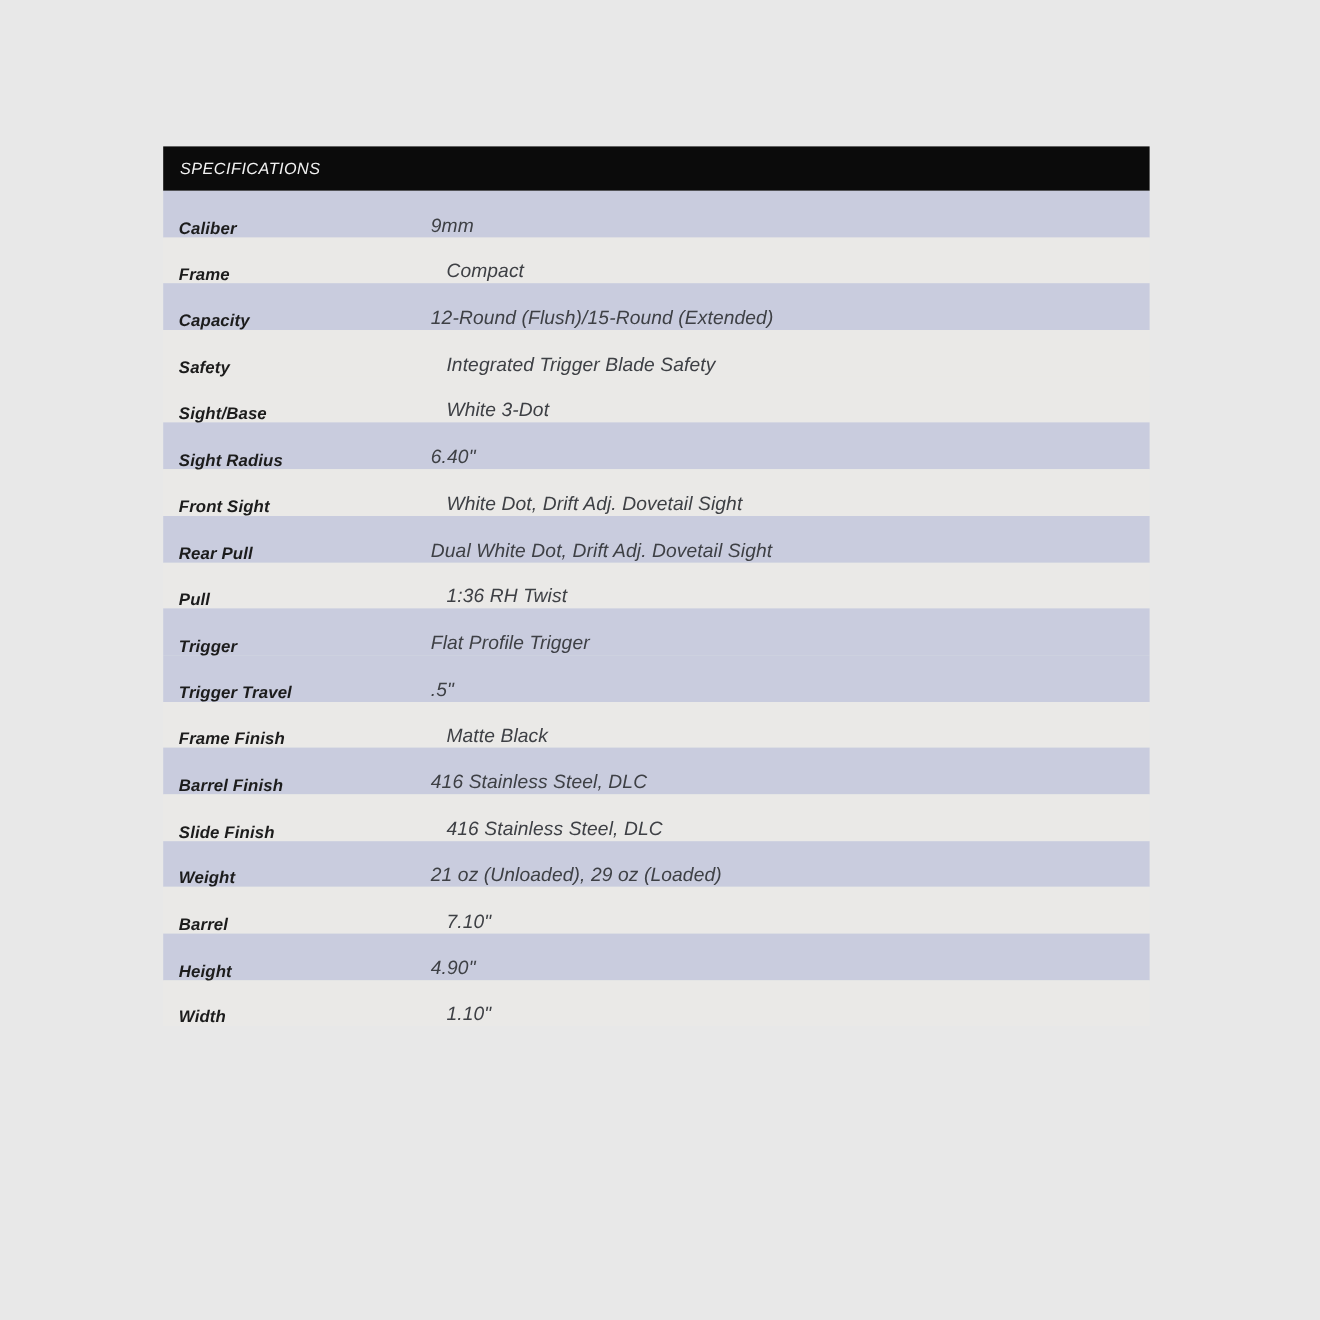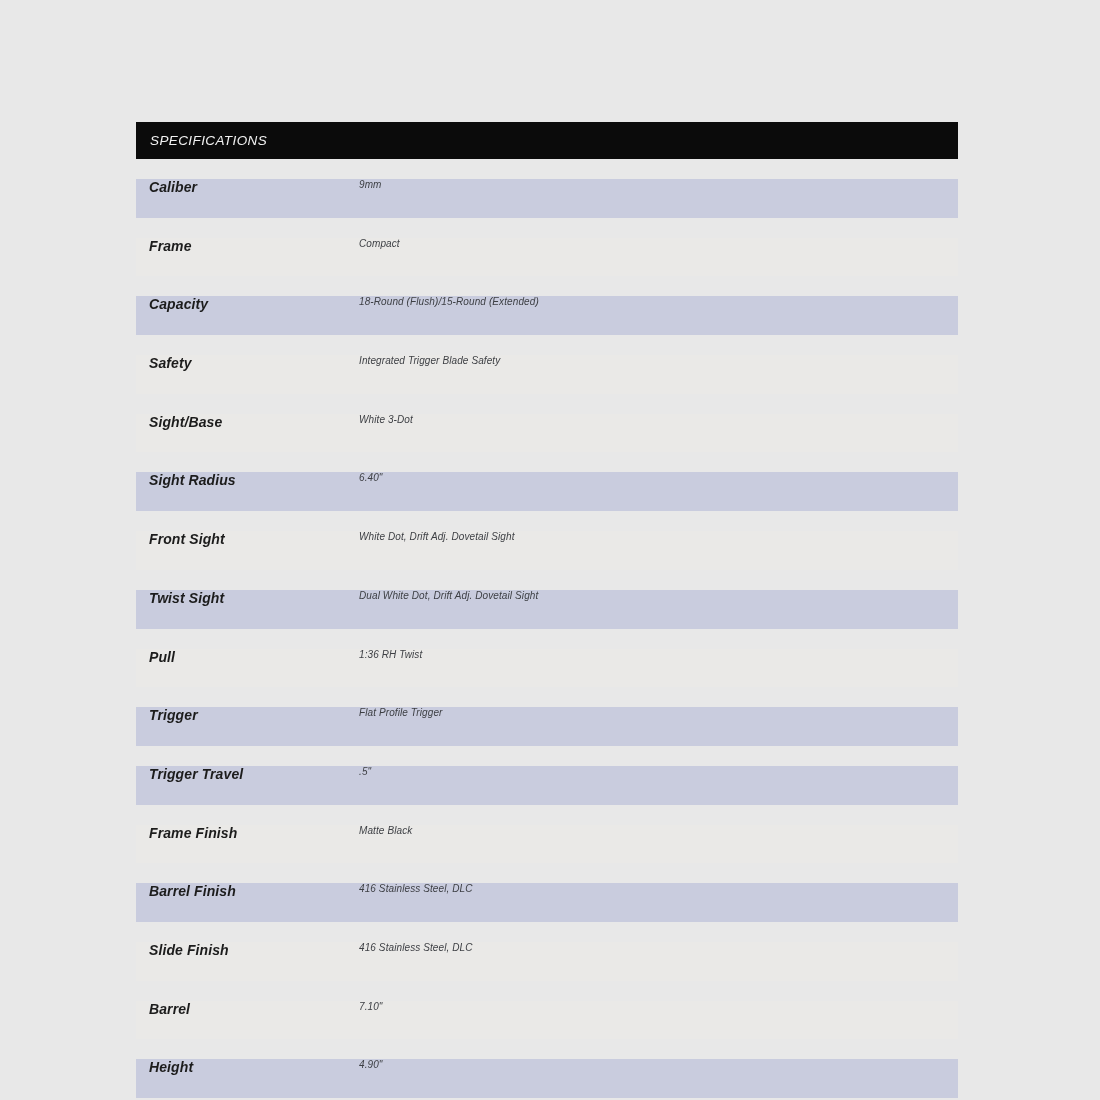--- a/index.html
+++ b/index.html
@@ -29,38 +29,37 @@
     align-items: center;
     padding-left: 14px;
     box-sizing: border-box;
     font-size: 13.5px;
     letter-spacing: 0.4px;
     font-weight: 400;
   }
   .spec-row {
     height: 38.7px;
     display: flex;
-    align-items: flex-start;
+    align-items: flex-end;
     box-sizing: border-box;
-    margin-top: 20px;
   }
   .spec-row.odd  { background: var(--row-odd, #c9ccde); }
-  .spec-row.even { background: var(--row-even, #eae9e7); }
+  .spec-row.even { background: var(--row-even, #eae9e7); gap: 13px; }
   .spec-label {
     width: 223px;
     flex: 0 0 223px;
     padding-left: 13px;
     box-sizing: border-box;
     font-weight: bold;
     font-size: 14px;
     color: var(--label-fg, #1c1c1c);
     letter-spacing: 0.1px;
   }
   .spec-value {
-    font-size: 10px;
+    font-size: 16px;
     color: var(--value-fg, #3e4045);
     letter-spacing: 0.1px;
   }
 </style>
 </head>
 <body>
 
 <div class="spec-table">
   <div class="spec-header">
     <span>SPECIFICATIONS</span>
@@ -71,21 +70,21 @@
     <span class="spec-value">9mm</span>
   </div>
 
   <div class="spec-row even">
     <span class="spec-label">Frame</span>
     <span class="spec-value">Compact</span>
   </div>
 
   <div class="spec-row odd">
     <span class="spec-label">Capacity</span>
-    <span class="spec-value">18-Round (Flush)/15-Round (Extended)</span>
+    <span class="spec-value">12-Round (Flush)/15-Round (Extended)</span>
   </div>
 
   <div class="spec-row even">
     <span class="spec-label">Safety</span>
     <span class="spec-value">Integrated Trigger Blade Safety</span>
   </div>
 
 
   <div class="spec-row even">
     <span class="spec-label">Sight/Base</span>
@@ -96,21 +95,21 @@
     <span class="spec-label">Sight Radius</span>
     <span class="spec-value">6.40"</span>
   </div>
 
   <div class="spec-row even">
     <span class="spec-label">Front Sight</span>
     <span class="spec-value">White Dot, Drift Adj. Dovetail Sight</span>
   </div>
 
   <div class="spec-row odd">
-    <span class="spec-label">Twist Sight</span>
+    <span class="spec-label">Rear Pull</span>
     <span class="spec-value">Dual White Dot, Drift Adj. Dovetail Sight</span>
   </div>
 
   <div class="spec-row even">
     <span class="spec-label">Pull</span>
     <span class="spec-value">1:36 RH Twist</span>
   </div>
 
   <div class="spec-row odd">
     <span class="spec-label">Trigger</span>
@@ -131,20 +130,24 @@
   <div class="spec-row odd">
     <span class="spec-label">Barrel Finish</span>
     <span class="spec-value">416 Stainless Steel, DLC</span>
   </div>
 
   <div class="spec-row even">
     <span class="spec-label">Slide Finish</span>
     <span class="spec-value">416 Stainless Steel, DLC</span>
   </div>
 
+  <div class="spec-row odd">
+    <span class="spec-label">Weight</span>
+    <span class="spec-value">21 oz (Unloaded), 29 oz (Loaded)</span>
+  </div>
 
   <div class="spec-row even">
     <span class="spec-label">Barrel</span>
     <span class="spec-value">7.10"</span>
   </div>
 
   <div class="spec-row odd">
     <span class="spec-label">Height</span>
     <span class="spec-value">4.90"</span>
   </div>

